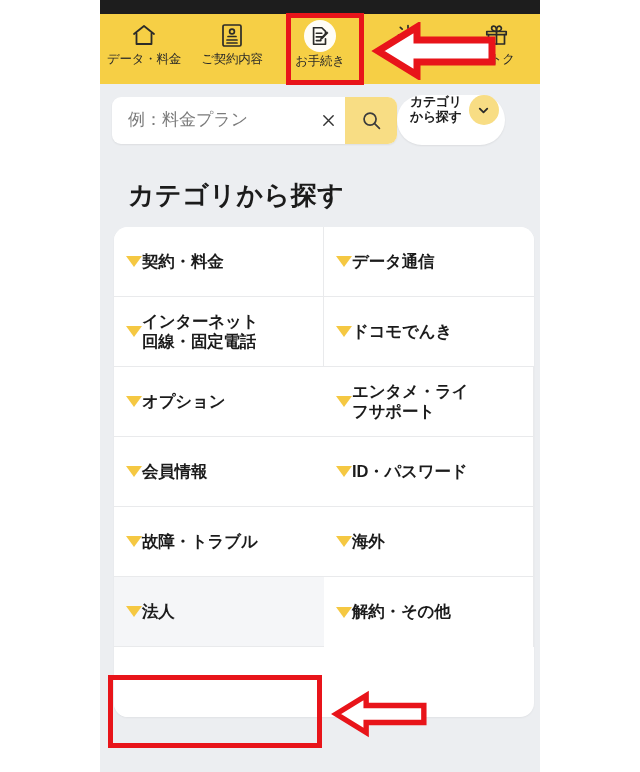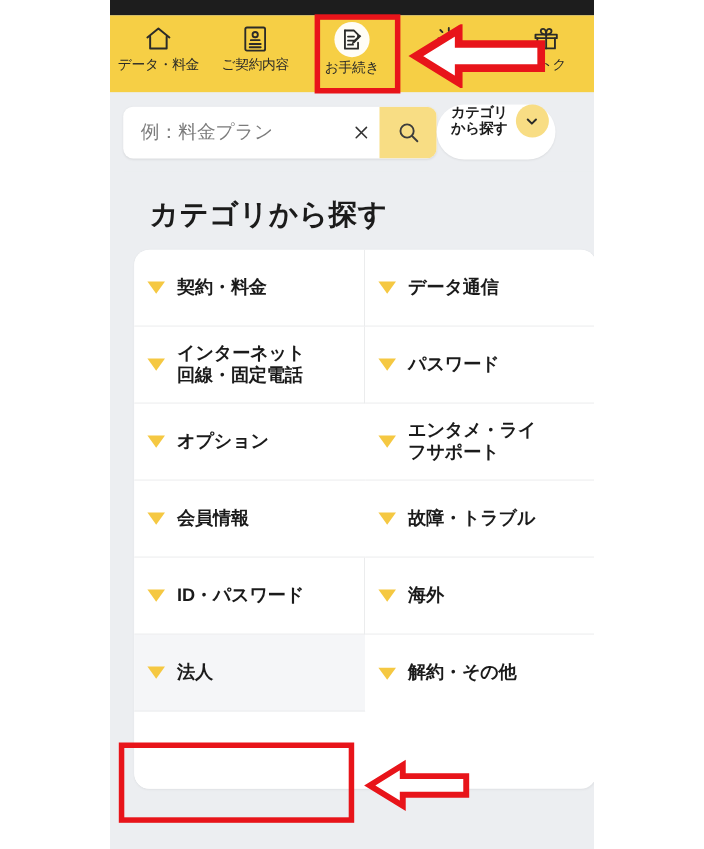--- a/index.html
+++ b/index.html
@@ -77,36 +77,36 @@
     font-size:13px;font-weight:bold;color:#1d1d1d;line-height:1.12;
     letter-spacing:-0.4px;white-space:nowrap;
   }
   .catpill-chev{
     width:30px;height:30px;border-radius:50%;background:#f8dd84;
     display:flex;align-items:center;justify-content:center;flex:0 0 auto;
   }
 
   
   .content{
-    position:absolute;left:12px;top:156px;width:440px;height:616px;
+    position:absolute;left:4px;top:156px;width:440px;height:616px;
     background:#eceef1;box-sizing:border-box;padding:0 10px;
   }
   .page-title{
     font-size:26px;font-weight:bold;color:#1b1b1b;
     margin:22px 0 14px 14px;letter-spacing:0.5px;
   }
 
   .cat-card{
     background:#ffffff;border-radius:14px;overflow:hidden;
     display:grid;grid-template-columns:1fr 1fr;
     box-shadow:0 1px 2px rgba(0,0,0,.05);
   }
   .cat-cell{
     height:70px;box-sizing:border-box;
-    display:flex;align-items:center;gap:11px;
+    display:flex;align-items:center;gap:0;
     padding-left:12px;padding-right:8px;
     border-bottom:1px solid #e9eaec;
     cursor:pointer;background:#ffffff;
   }
   .cat-cell.col-left{border-right:1px solid #e9eaec;}
   .cat-cell.muted{background:#f5f6f8;}
   .cat-cell.nobord{border-bottom:none;}
   .tri{
     width:0;height:0;flex:0 0 auto;
     border-left:8px solid transparent;border-right:8px solid transparent;
@@ -233,41 +233,41 @@
           <div class="cat-cell">
             <div class="tri"></div>
             <div class="cat-label">データ通信</div>
           </div>
           <div class="cat-cell col-left">
             <div class="tri"></div>
             <div class="cat-label">インターネット<br>回線・固定電話</div>
           </div>
           <div class="cat-cell">
             <div class="tri"></div>
-            <div class="cat-label">パスワード</div>
+            <div class="cat-label">ドコモでんき</div>
           </div>
           <div class="cat-cell">
             <div class="tri"></div>
             <div class="cat-label">オプション</div>
           </div>
           <div class="cat-cell col-left">
             <div class="tri"></div>
             <div class="cat-label">エンタメ・ライ<br>フサポート</div>
           </div>
           <div class="cat-cell">
             <div class="tri"></div>
             <div class="cat-label">会員情報</div>
           </div>
+          <div class="cat-cell col-left">
+            <div class="tri"></div>
+            <div class="cat-label">ID・パスワード</div>
+          </div>
           <div class="cat-cell">
             <div class="tri"></div>
             <div class="cat-label">故障・トラブル</div>
-          </div>
-          <div class="cat-cell col-left">
-            <div class="tri"></div>
-            <div class="cat-label">ID・パスワード</div>
           </div>
           <div class="cat-cell col-left">
             <div class="tri"></div>
             <div class="cat-label">海外</div>
           </div>
           <div class="cat-cell muted">
             <div class="tri"></div>
             <div class="cat-label">法人</div>
           </div>
           <div class="cat-cell col-left nobord">

